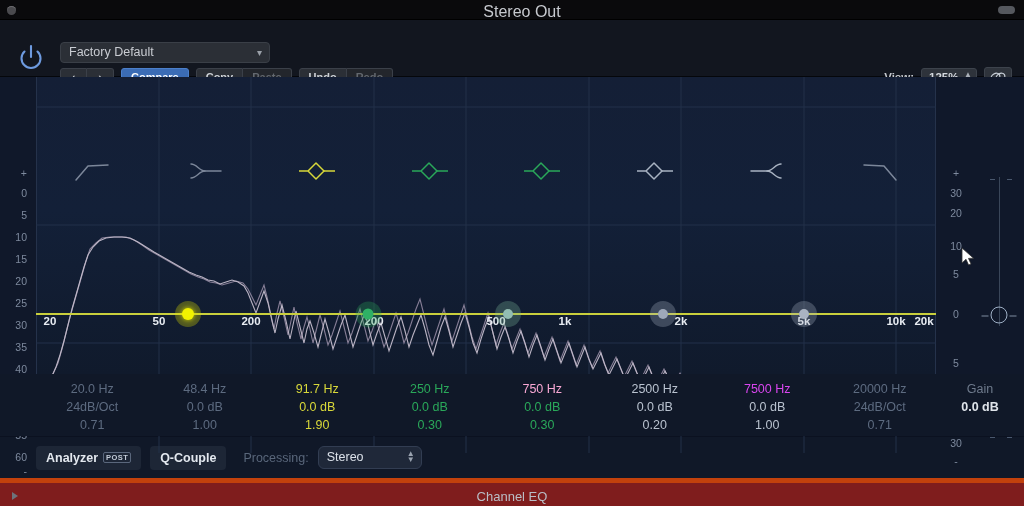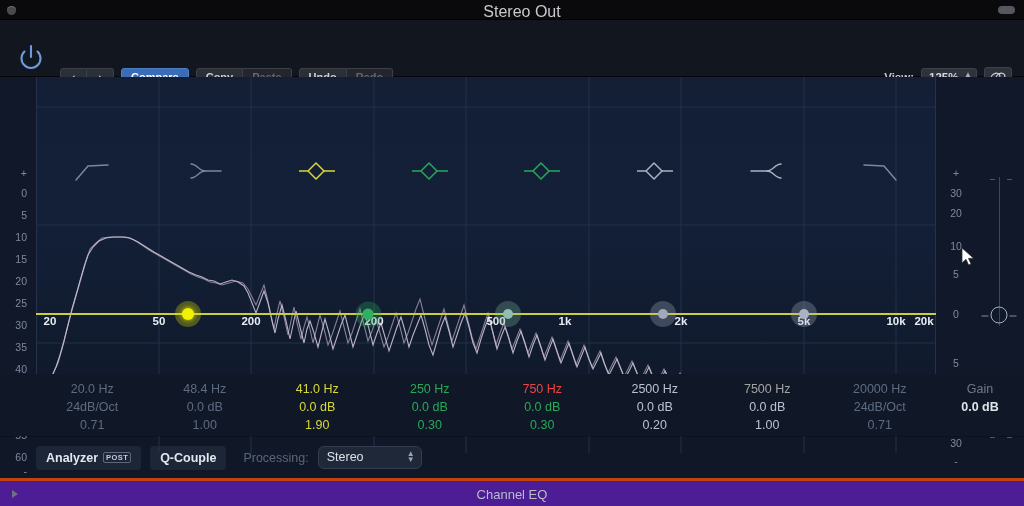--- a/index.html
+++ b/index.html
@@ -250,23 +250,23 @@
     padding-left: 8px; position: relative; cursor: pointer;
   }
   .proc-select .updown {
     position:absolute; right:6px; top:4px;
     display:flex; flex-direction:column; line-height:6px; color:#9aa3b0; font-size:8px;
   }
 
   
   .bottombar {
     flex: 0 0 28px;
-    background: #4c1d95;
+    background: #7f1d1d;
     position: relative;
-    border-top: 3px solid #c2410c;
+    border-top: 5px solid #c2410c;
   }
   .bottombar .name {
     position:absolute; left:0; right:0; top:6px; text-align:center;
     color:#b9bec6; font-size:13px;
   }
   .bottombar .tri {
     position:absolute; left:12px; top:9px;
     width:0;height:0;border-left:6px solid #6d737c;
     border-top:4px solid transparent;border-bottom:4px solid transparent;
     cursor:pointer;
@@ -285,20 +285,24 @@
 
   <div class="header">
 
     <div class="power">
       <svg width="32" height="32" viewBox="0 0 32 32">
         <path d="M9.5 9.5 A9.5 9.5 0 1 0 22.5 9.5" stroke="#6e9be0" stroke-width="2.1" fill="none" stroke-linecap="round"></path>
         <line x1="16" y1="4" x2="16" y2="15" stroke="#6e9be0" stroke-width="2.1" stroke-linecap="round"></line>
       </svg>
     </div>
 
+    <div class="preset-select">
+      <span>Factory Default</span>
+      <span class="chev">▾</span>
+    </div>
 
     <div class="btnrow">
       <div class="arrow-group">
         <div class="btn">‹</div>
         <div class="btn">›</div>
       </div>
       <div class="btn on mr7">Compare</div>
       <div class="pair">
         <div class="btn">Copy</div>
         <div class="btn dim">Paste</div>
@@ -491,41 +495,41 @@
       <div class="p" style="color:#5d6b80">20.0 Hz</div>
       <div class="p" style="color:#5d6b80">24dB/Oct</div>
       <div class="p" style="color:#5d6b80">0.71</div>
     </div>
     <div class="pcol">
       <div class="p" style="color:#5d6b80">48.4 Hz</div>
       <div class="p" style="color:#5d6b80">0.0 dB</div>
       <div class="p" style="color:#5d6b80">1.00</div>
     </div>
     <div class="pcol">
-      <div class="p" style="color:#d8d83a">41.0 Hz</div>
+      <div class="p" style="color:#d8d83a">91.7 Hz</div>
       <div class="p" style="color:#d8d83a">0.0 dB</div>
       <div class="p" style="color:#d8d83a">1.90</div>
     </div>
     <div class="pcol">
       <div class="p" style="color:#2aa85a">250 Hz</div>
       <div class="p" style="color:#2aa85a">0.0 dB</div>
       <div class="p" style="color:#2aa85a">0.30</div>
     </div>
     <div class="pcol">
-      <div class="p" style="color:#ef4444">750 Hz</div>
+      <div class="p" style="color:#f9a8d4">750 Hz</div>
       <div class="p" style="color:#2aa85a">0.0 dB</div>
       <div class="p" style="color:#2aa85a">0.30</div>
     </div>
     <div class="pcol">
       <div class="p" style="color:#b9c2cf">2500 Hz</div>
       <div class="p" style="color:#b9c2cf">0.0 dB</div>
       <div class="p" style="color:#b9c2cf">0.20</div>
     </div>
     <div class="pcol">
-      <div class="p" style="color:#a3a3a3">7500 Hz</div>
+      <div class="p" style="color:#d946ef">7500 Hz</div>
       <div class="p" style="color:#b9c2cf">0.0 dB</div>
       <div class="p" style="color:#b9c2cf">1.00</div>
     </div>
     <div class="pcol">
       <div class="p" style="color:#5d6b80">20000 Hz</div>
       <div class="p" style="color:#5d6b80">24dB/Oct</div>
       <div class="p" style="color:#5d6b80">0.71</div>
     </div>
     <div class="gaincol">
       <div class="lbl">Gain</div>

